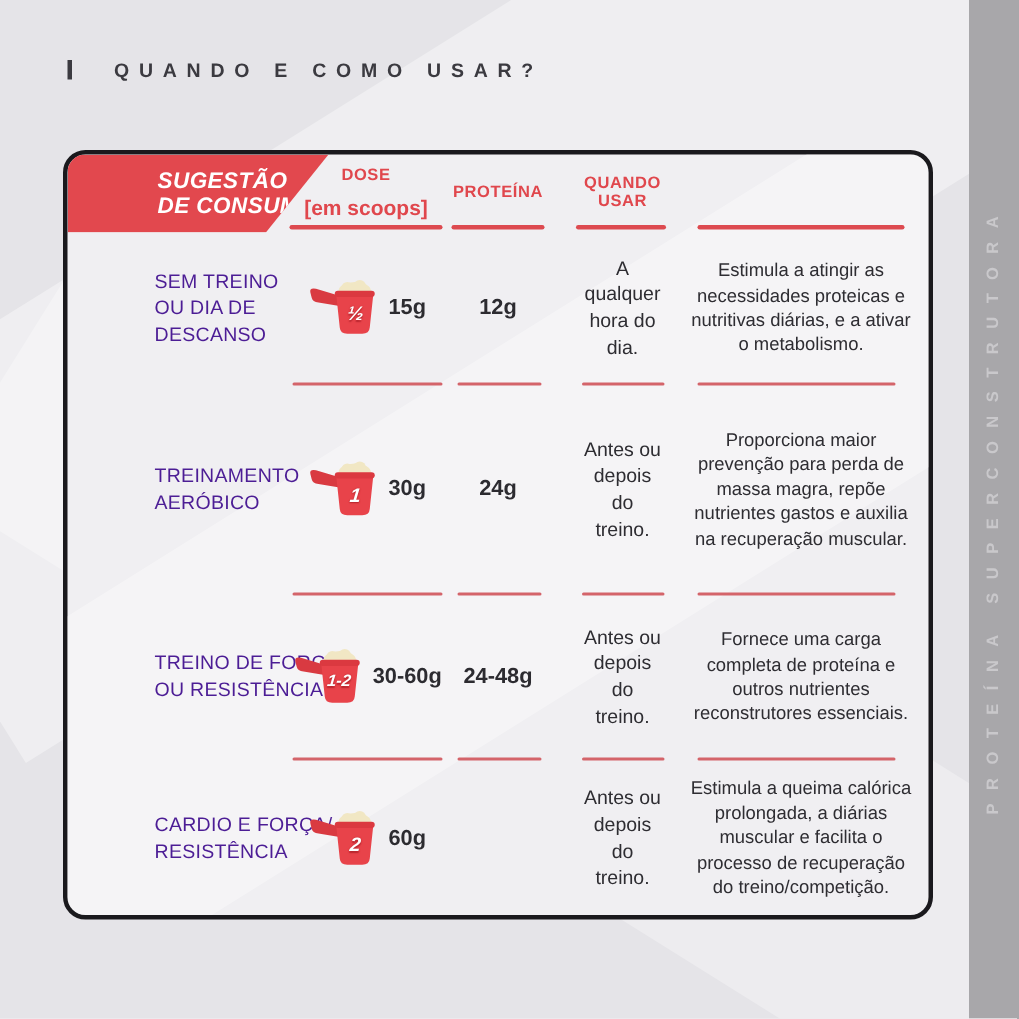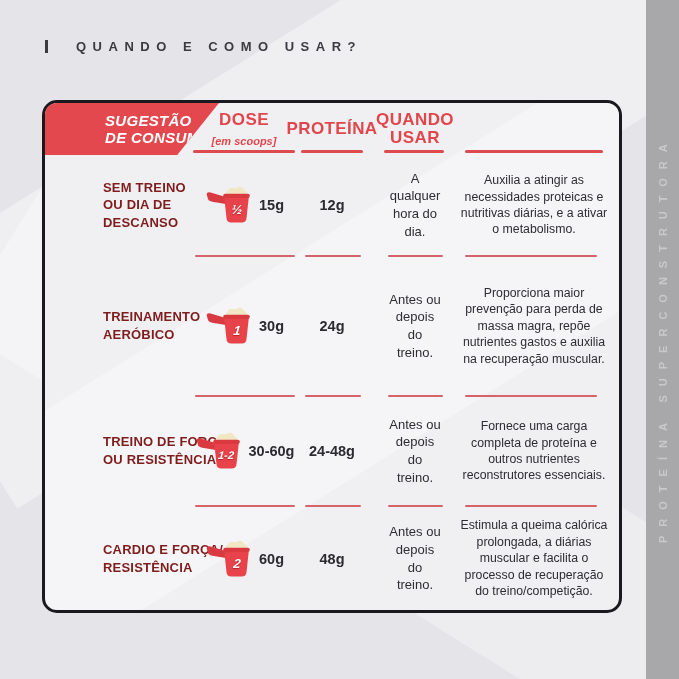--- a/index.html
+++ b/index.html
@@ -41,42 +41,42 @@
     position:absolute; left:0; top:0; width:174px; height:52px;
     background:#e2484e;
     clip-path:polygon(0 0, 100% 0, 76% 100%, 0 100%);
     display:flex; flex-direction:column; justify-content:center;
     padding-left:60px;
   }
   .banner-line { color:#fff; font-weight:700; font-style:italic; font-size:15px; line-height:1.15; letter-spacing:.3px; white-space:nowrap; }
 
   
   .hdr { position:absolute; top:0; height:52px; display:flex; flex-direction:column; align-items:center; justify-content:center; text-align:center; color:#e0474d; }
-  .hdr-label { font-size:17px; font-weight:700; letter-spacing:.4px; white-space:pre-line; line-height:1.05; }
-  .hdr-sub { font-size:11px; font-weight:700; margin-top:6px;font-style:italic; }
+  .hdr-label { font-size:11px; font-weight:700; letter-spacing:.4px; white-space:pre-line; line-height:1.05; }
+  .hdr-sub { font-size:14px; font-weight:700; margin-top:6px; }
   .hdr-underline { position:absolute; top:47px; height:3px; background:#dd4a50; border-radius:2px; }
   .u-dose { left:148px; width:102px; }
   .u-prot { left:256px; width:62px; }
   .u-when { left:339px; width:60px; }
   .u-ben  { left:420px; width:138px; }
 
   
   .cell { position:absolute; display:flex; align-items:center; justify-content:center; text-align:center; }
   .col-activity { left:58px;  width:134px; justify-content:flex-start; text-align:left; }
   .col-dose     { left:146px; width:106px; }
   .col-protein  { left:254px; width:66px; }
   .col-when     { left:337px; width:66px; }
   .col-benefit  { left:414px; width:150px; }
 
   .r1 { top:52px;  height:100px; }
   .r2 { top:154px; height:138px; }
   .r3 { top:294px; height:108px; }
   .r4 { top:404px; height:103px; }
 
-  .activity { font-size:13px; font-weight:700; line-height:1.35; letter-spacing:.2px; white-space:pre-line; color:#7f1d1d; }
+  .activity { font-size:13px; font-weight:400; line-height:1.35; letter-spacing:.2px; white-space:pre-line; color:#4c1d95; }
   .dose-wrap { display:flex; align-items:center; gap:5px; }
   .value { font-size:14.5px; font-weight:600; color:#2c2b30; }
   .when { font-size:13px; line-height:1.35; white-space:pre-line; color:#2e2d32; }
   .benefit { font-size:12.3px; line-height:1.34; color:#2e2d32; }
 
   
   .divider { position:absolute; height:2px; background:#d4646a; border-radius:1px; }
   .d1 { top:152px; } .d2 { top:292px; } .d3 { top:402px; }
   .dv-dose { left:150px; width:100px; }
   .dv-prot { left:260px; width:56px; }
@@ -155,21 +155,21 @@
   <div class="cell col-protein r1">
     <span class="value">12g</span>
   </div>
   <div class="cell col-when r1">
     <span class="when">A
 qualquer
 hora do
 dia.</span>
   </div>
   <div class="cell col-benefit r1">
-    <span class="benefit">Auxilia a atingir as necessidades proteicas e nutritivas diárias, e a ativar o metabolismo.</span>
+    <span class="benefit">Estimula a atingir as necessidades proteicas e nutritivas diárias, e a ativar o metabolismo.</span>
   </div>
   <div class="divider d1 dv-dose"></div>
   <div class="divider d1 dv-prot"></div>
   <div class="divider d1 dv-when"></div>
   <div class="divider d1 dv-ben"></div>
 
   <div class="cell col-activity r2">
     <span class="activity">TREINAMENTO
 AERÓBICO</span>
   </div>
@@ -256,23 +256,20 @@
           <circle cx="43" cy="8" r="5" fill="#f1e7c4"></circle>
           <path d="M28,16 L8,10 Q2.5,9 3.5,13 L4.5,17 Q5.2,20.5 10,21 L28,24 Z" fill="#d93a41"></path>
           <path d="M24,13 L54,13 L51,41 Q50.6,46 45,46 L33,46 Q27.4,46 27,41 Z" fill="#e8434a"></path>
           <rect x="23" y="11.5" width="32" height="5" rx="2.5" fill="#db3940"></rect>
         </svg>
         <span class="scoop-num">2</span>
       </span>
       <span class="value">60g</span>
     </div>
   </div>
-  <div class="cell col-protein r4">
-    <span class="value">48g</span>
-  </div>
   <div class="cell col-when r4">
     <span class="when">Antes ou
 depois
 do
 treino.</span>
   </div>
   <div class="cell col-benefit r4">
     <span class="benefit">Estimula a queima calórica prolongada, a diárias muscular e facilita o processo de recuperação do treino/competição.</span>
   </div>
 </div>

